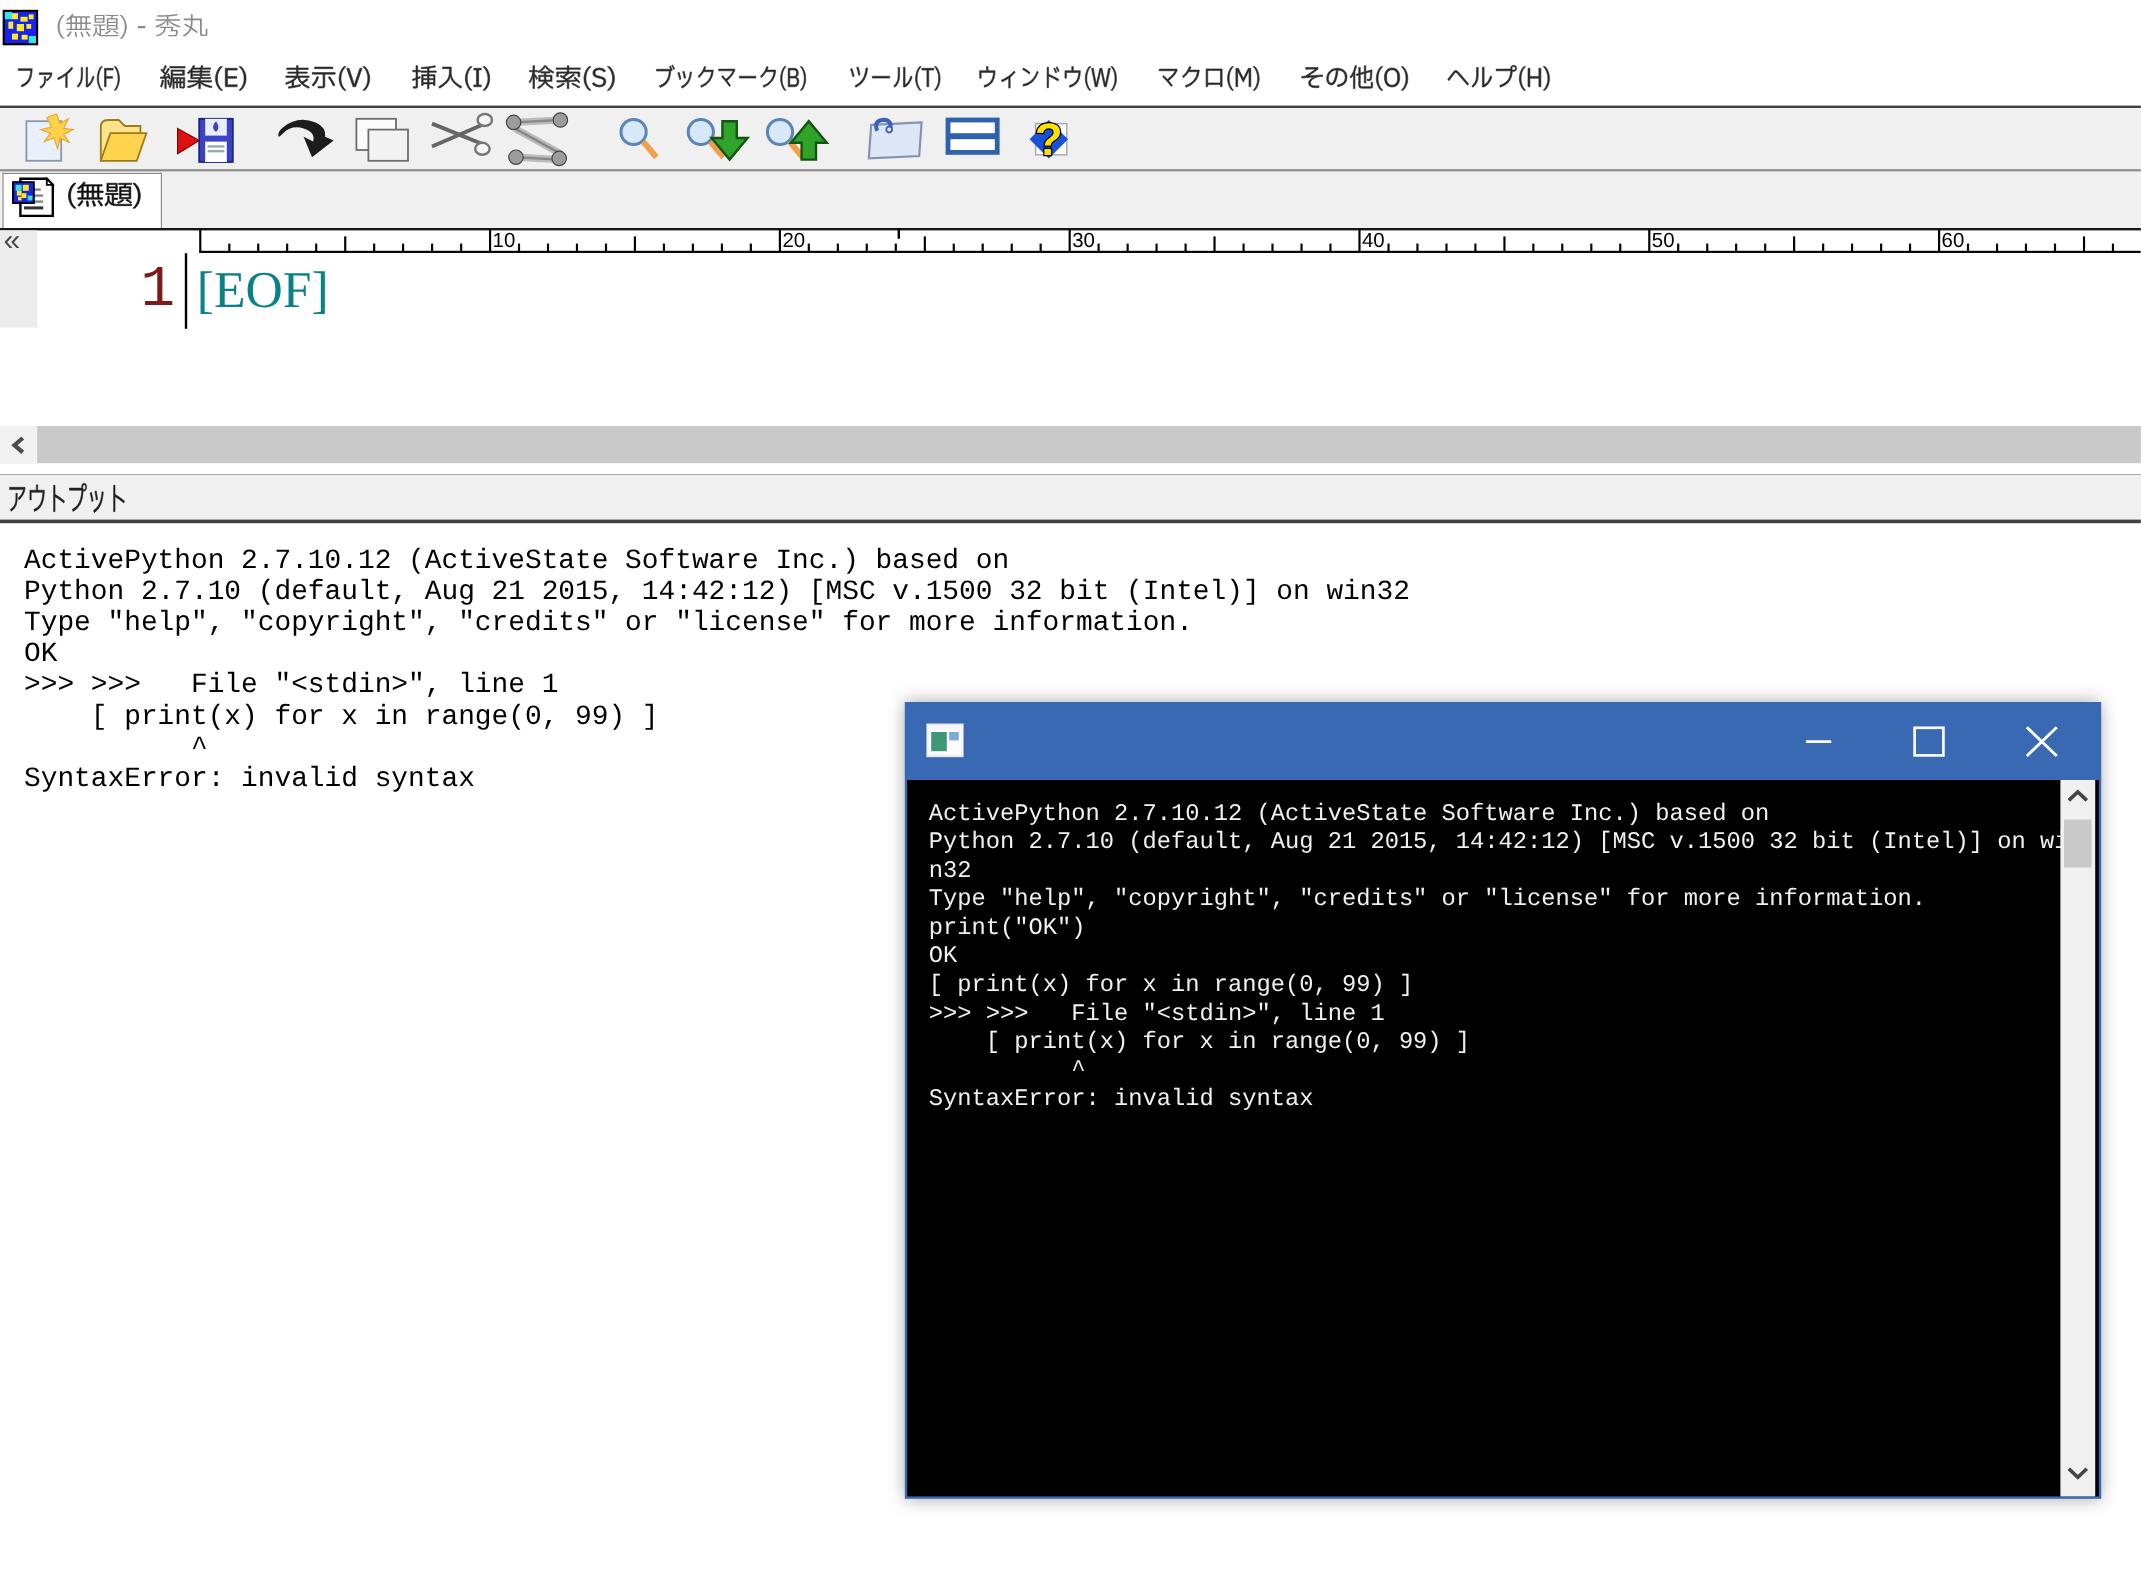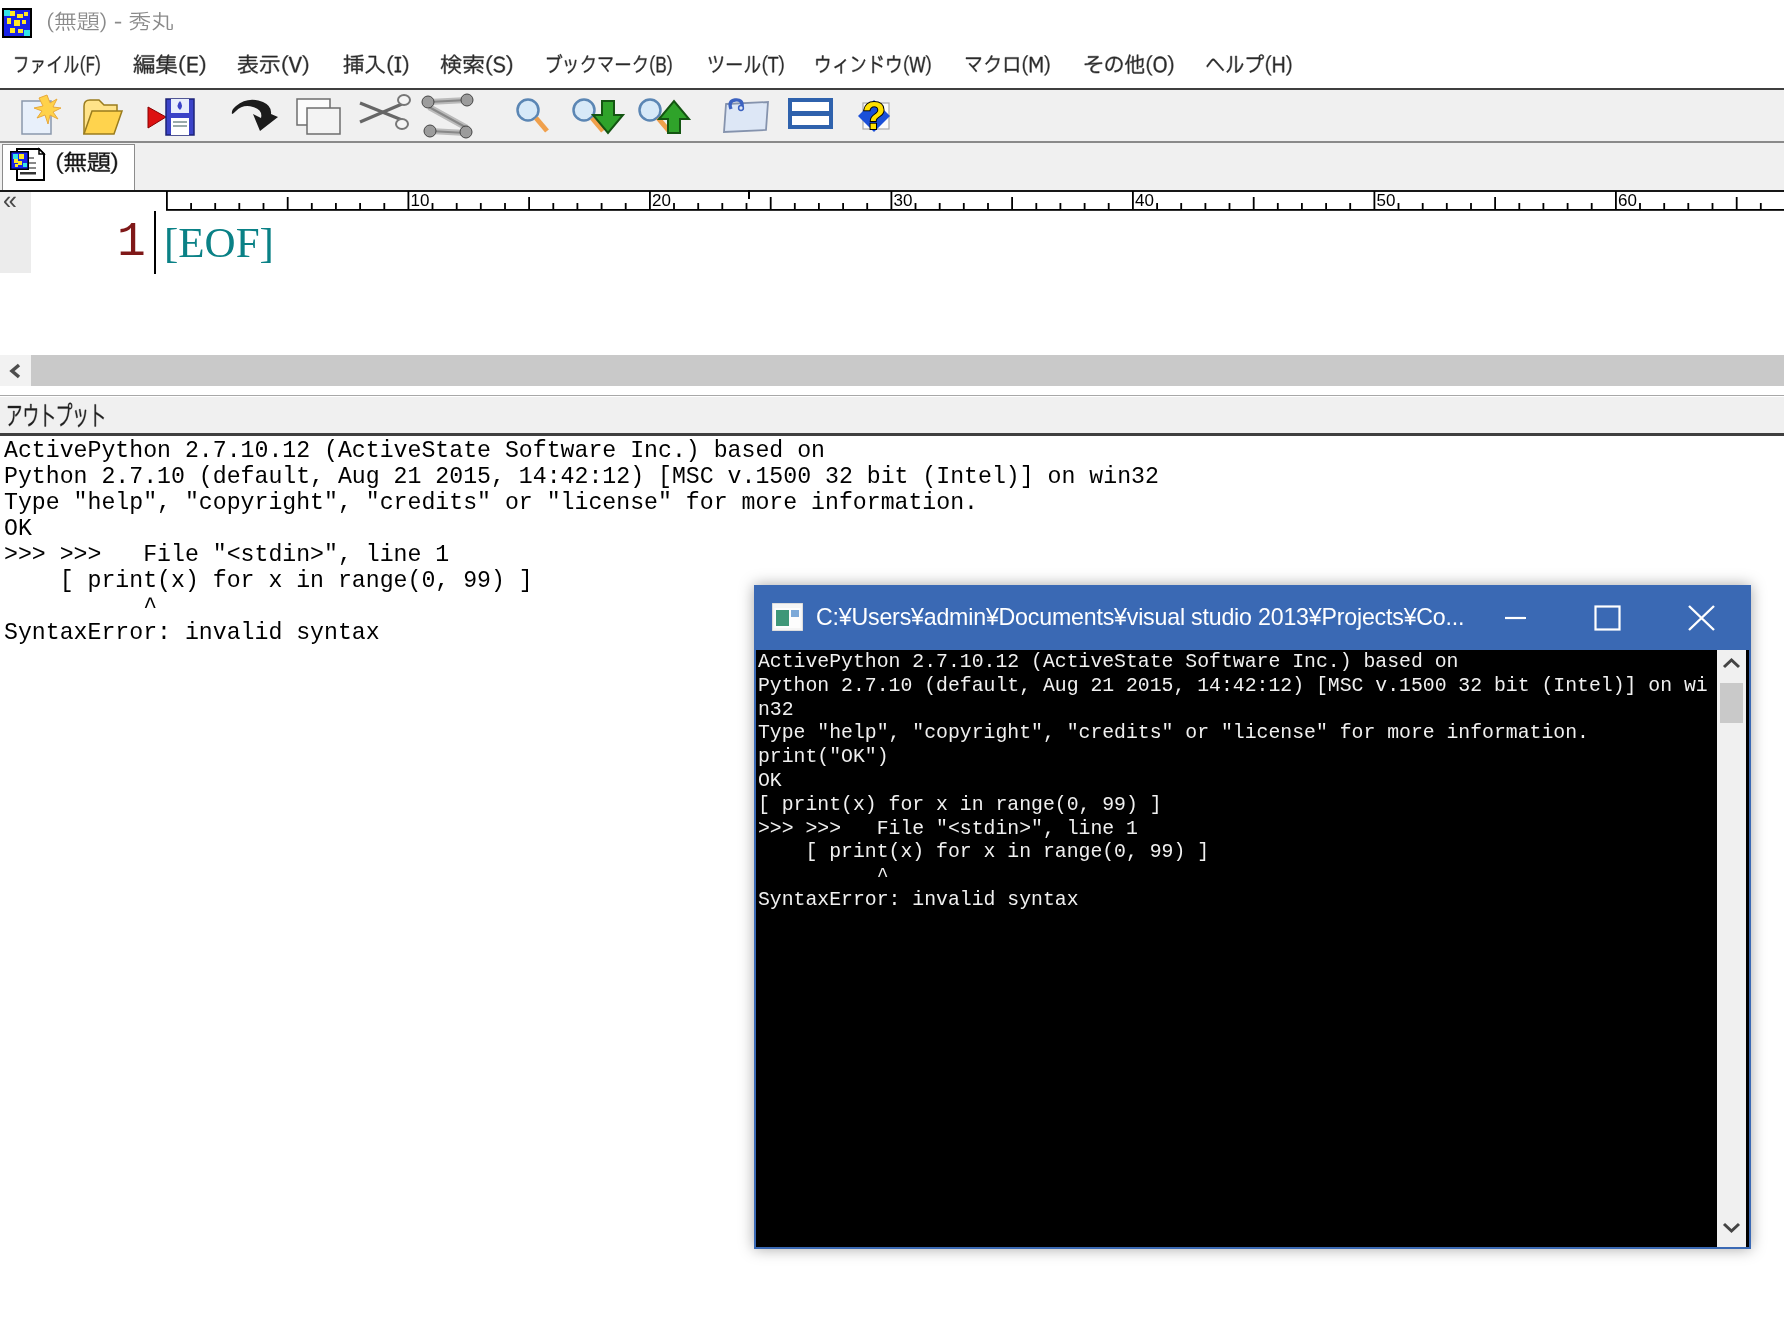--- a/index.html
+++ b/index.html
@@ -1,19 +1,19 @@
 <!DOCTYPE html>
 <html><head>
 <meta charset="utf-8">
 <style>
   html,body{margin:0;padding:0;}
   body{width:1784px;height:1320px;background:#ffffff;position:relative;overflow:hidden;
        font-family:"Liberation Sans",sans-serif;}
   .abs{position:absolute;}
-  pre{margin:0;font-family:"Liberation Mono",monospace;}
+  pre{margin:16px;font-family:"Liberation Mono",monospace;}
 </style>
 </head>
 <body>
 
 <svg class="abs" style="left:2px;top:8px;" width="30" height="30" viewBox="0 0 30 30">
   <rect x="0" y="0" width="30" height="30" fill="#000"></rect>
   <rect x="2" y="2" width="26" height="26" fill="#1822e8"></rect>
   <rect x="2" y="2" width="6" height="6" fill="#34e3e8"></rect>
   <rect x="22" y="22" width="6" height="6" fill="#34e3e8"></rect>
   <g fill="#ffe825">
@@ -293,21 +293,20 @@
 SyntaxError: invalid syntax</pre>
 
 <div class="abs" style="left:754px;top:585px;width:997px;height:664px;background:#3a69b4;box-shadow:0 0 14px rgba(0,0,0,0.35);box-sizing:border-box;">
 
   <svg class="abs" style="left:18px;top:18px;" width="31" height="28" viewBox="0 0 31 28">
     <rect x="0" y="0" width="31" height="28" fill="#f5f5f5" stroke="#c4c4c4"></rect>
     <rect x="2.5" y="5" width="26" height="20" fill="#fdfdfd"></rect>
     <rect x="4" y="7" width="13" height="16" fill="#3f9778"></rect>
     <rect x="19" y="7" width="8" height="7" fill="#7da9d8"></rect>
   </svg>
-  <div class="abs" style="left:62px;top:19px;font-size:23.2px;color:#ffffff;letter-spacing:-0.2px;white-space:nowrap;">C:¥Users¥admin¥Documents¥visual studio 2013¥Projects¥Co...</div>
   <svg class="abs" style="left:748px;top:20px;" width="220" height="26" viewBox="0 0 220 26">
     <path d="M3 13 L24 13" stroke="#fff" stroke-width="2.2"></path>
     <rect x="93.5" y="1.5" width="24" height="23" fill="none" stroke="#fff" stroke-width="2.2"></rect>
     <path d="M187 1 L212 25 M212 1 L187 25" stroke="#fff" stroke-width="2.4"></path>
   </svg>
 
   <div class="abs" style="left:2px;top:65px;width:993px;height:597px;background:#000;"></div>
   <pre class="abs" style="left:4px;top:66px;font-size:19.8px;line-height:23.8px;color:#f0f0f0;">ActivePython 2.7.10.12 (ActiveState Software Inc.) based on
 Python 2.7.10 (default, Aug 21 2015, 14:42:12) [MSC v.1500 32 bit (Intel)] on wi
 n32

